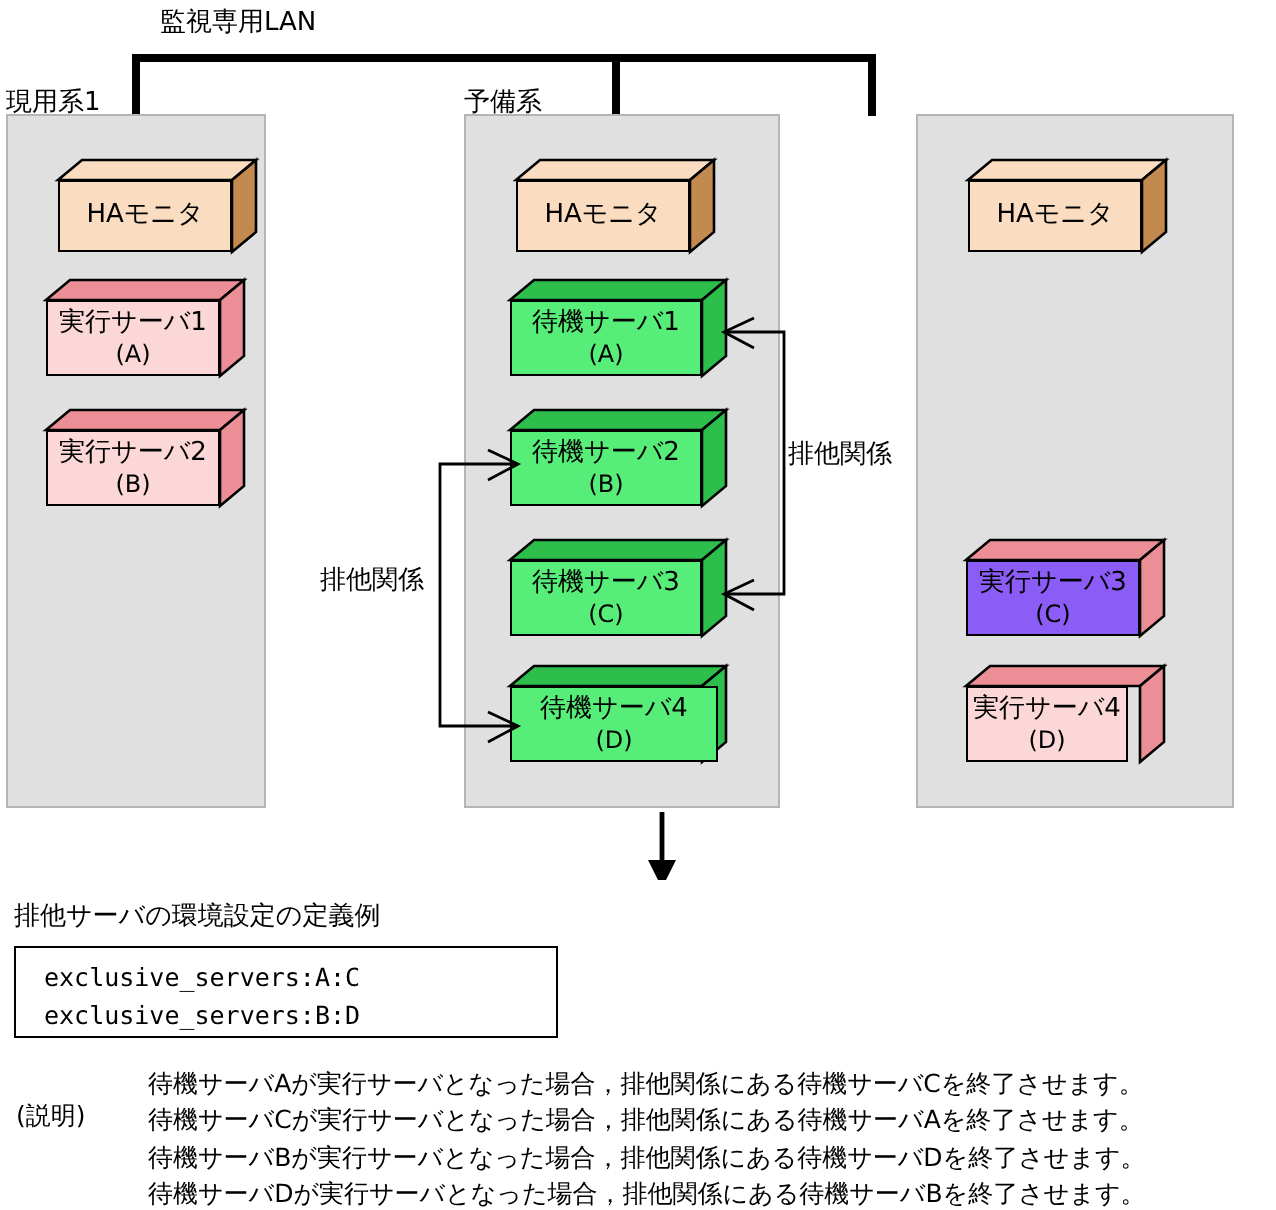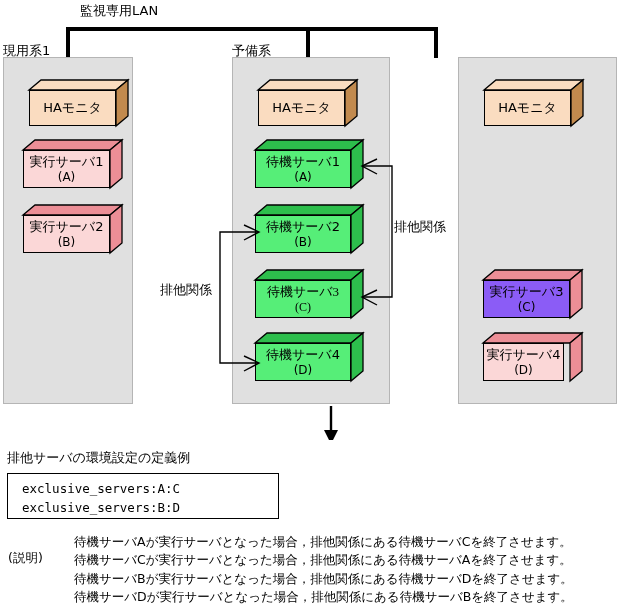--- a/index.html
+++ b/index.html
@@ -118,32 +118,32 @@
   <svg width="108" height="48" viewBox="0 0 108 48">
     <polygon points="0,10 12,0 108,0 96,10" fill="#2dbe4c" stroke="#000" stroke-width="1.3"></polygon>
     <polygon points="96,10 108,0 108,38 96,48" fill="#2dbe4c" stroke="#000" stroke-width="1.3"></polygon>
   </svg>
   <div class="face" style="background:#56ee78;">
     <span>待機サーバ2</span>
     <span class="lbl2">(B)</span>
   </div>
 </div>
 
-<div class="box" style="left:255px;top:270px;width:108px;height:48px;font-family:Liberation Serif, serif;">
+<div class="box" style="left:255px;top:270px;width:108px;height:48px;">
   <svg width="108" height="48" viewBox="0 0 108 48">
     <polygon points="0,10 12,0 108,0 96,10" fill="#2dbe4c" stroke="#000" stroke-width="1.3"></polygon>
     <polygon points="96,10 108,0 108,38 96,48" fill="#2dbe4c" stroke="#000" stroke-width="1.3"></polygon>
   </svg>
   <div class="face" style="background:#56ee78;">
     <span>待機サーバ3</span>
     <span class="lbl2">(C)</span>
   </div>
 </div>
 
-<div class="box" style="left:255px;top:333px;width:108px;height:48px;">
+<div class="box" style="left:255px;top:333px;width:96px;height:48px;padding-left:20px;">
   <svg width="108" height="48" viewBox="0 0 108 48">
     <polygon points="0,10 12,0 108,0 96,10" fill="#2dbe4c" stroke="#000" stroke-width="1.3"></polygon>
     <polygon points="96,10 108,0 108,38 96,48" fill="#2dbe4c" stroke="#000" stroke-width="1.3"></polygon>
   </svg>
   <div class="face" style="background:#56ee78;">
     <span>待機サーバ4</span>
     <span class="lbl2">(D)</span>
   </div>
 </div>
 

